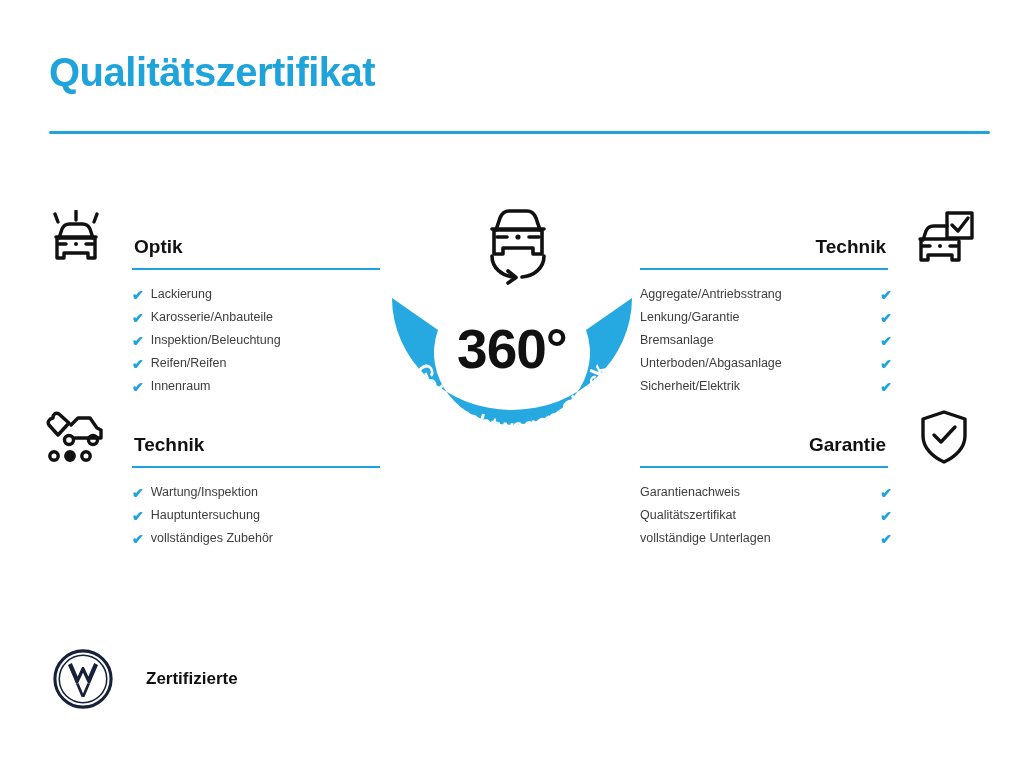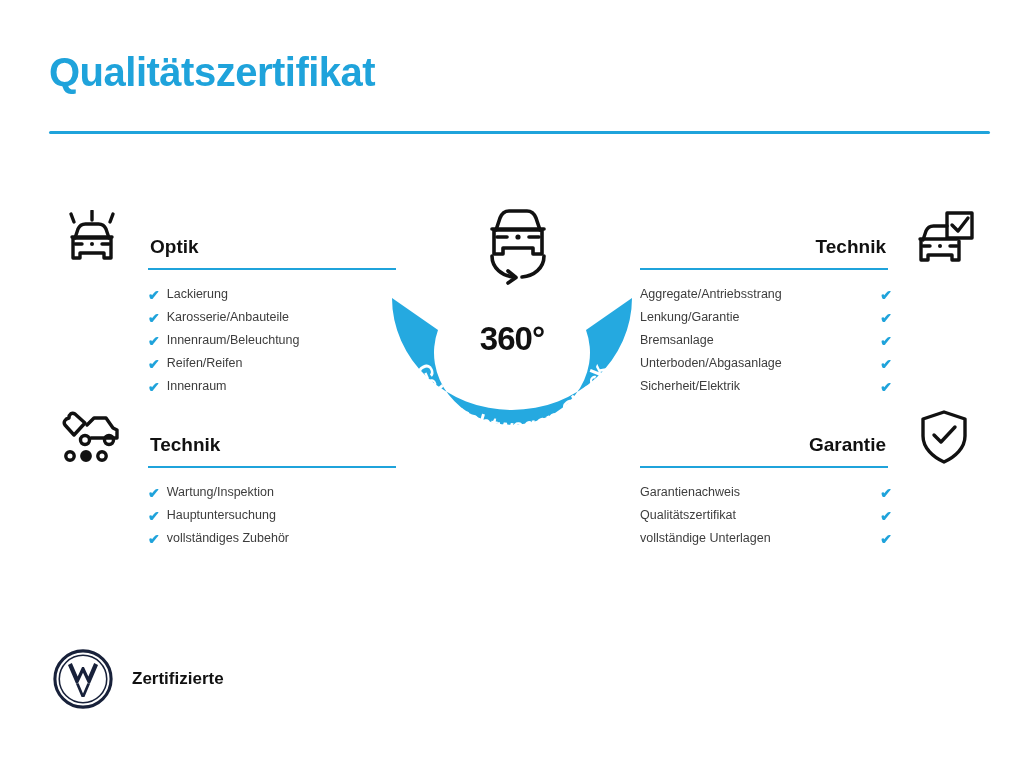--- a/index.html
+++ b/index.html
@@ -36,21 +36,21 @@
     height: 3px;
     background: #1fa3db;
     border-radius: 2px;
   }
 
   
   .quad {
     position: absolute;
     width: 340px;
   }
-  .quad.left  { left: 56px; text-align: center; }
+  .quad.left  { left: 40px; text-align: center; }
   .quad.right { left: 640px; }
   .quad.top    { top: 208px; }
   .quad.bottom { top: 406px; }
 
   .quad-head {
     position: relative;
     height: 62px;
   }
   .quad-icon {
     position: absolute;
@@ -134,21 +134,21 @@
     top: 0px;
     width: 100px;
     height: 100px;
   }
   .badge-center {
     position: absolute;
     left: 0;
     top: 126px;
     width: 272px;
     text-align: center;
-    font-size: 33px;
+    font-size: 55px;
     font-weight: bold;
     color: #111111;
     letter-spacing: -1px;
     line-height: 1;
   }
   .curved-text {
     position: absolute;
     left: 0;
     top: 58px;
     width: 272px;
@@ -169,21 +169,21 @@
     top: 648px;
     display: flex;
     align-items: center;
   }
   .brand-logo {
     width: 62px;
     height: 62px;
     flex: none;
   }
   .brand-text {
-    margin-left: 18px;
+    margin-left: 32px;
     font-size: 17px;
     font-weight: bold;
     color: #111111;
     line-height: 24px;
     white-space: nowrap;
   }
 </style>
 </head>
 <body>
 
@@ -212,21 +212,21 @@
     <li>
         <span class="check">✔</span>
         <span>Lackierung</span>
       </li>
     <li>
         <span class="check">✔</span>
         <span>Karosserie/Anbauteile</span>
       </li>
     <li>
         <span class="check">✔</span>
-        <span>Innenraum/Beleuchtung</span>
+        <span>Inspektion/Beleuchtung</span>
       </li>
     <li>
         <span class="check">✔</span>
         <span>Reifen/Reifen</span>
       </li>
     <li>
         <span class="check">✔</span>
         <span>Innenraum</span>
       </li>
   </ul>

